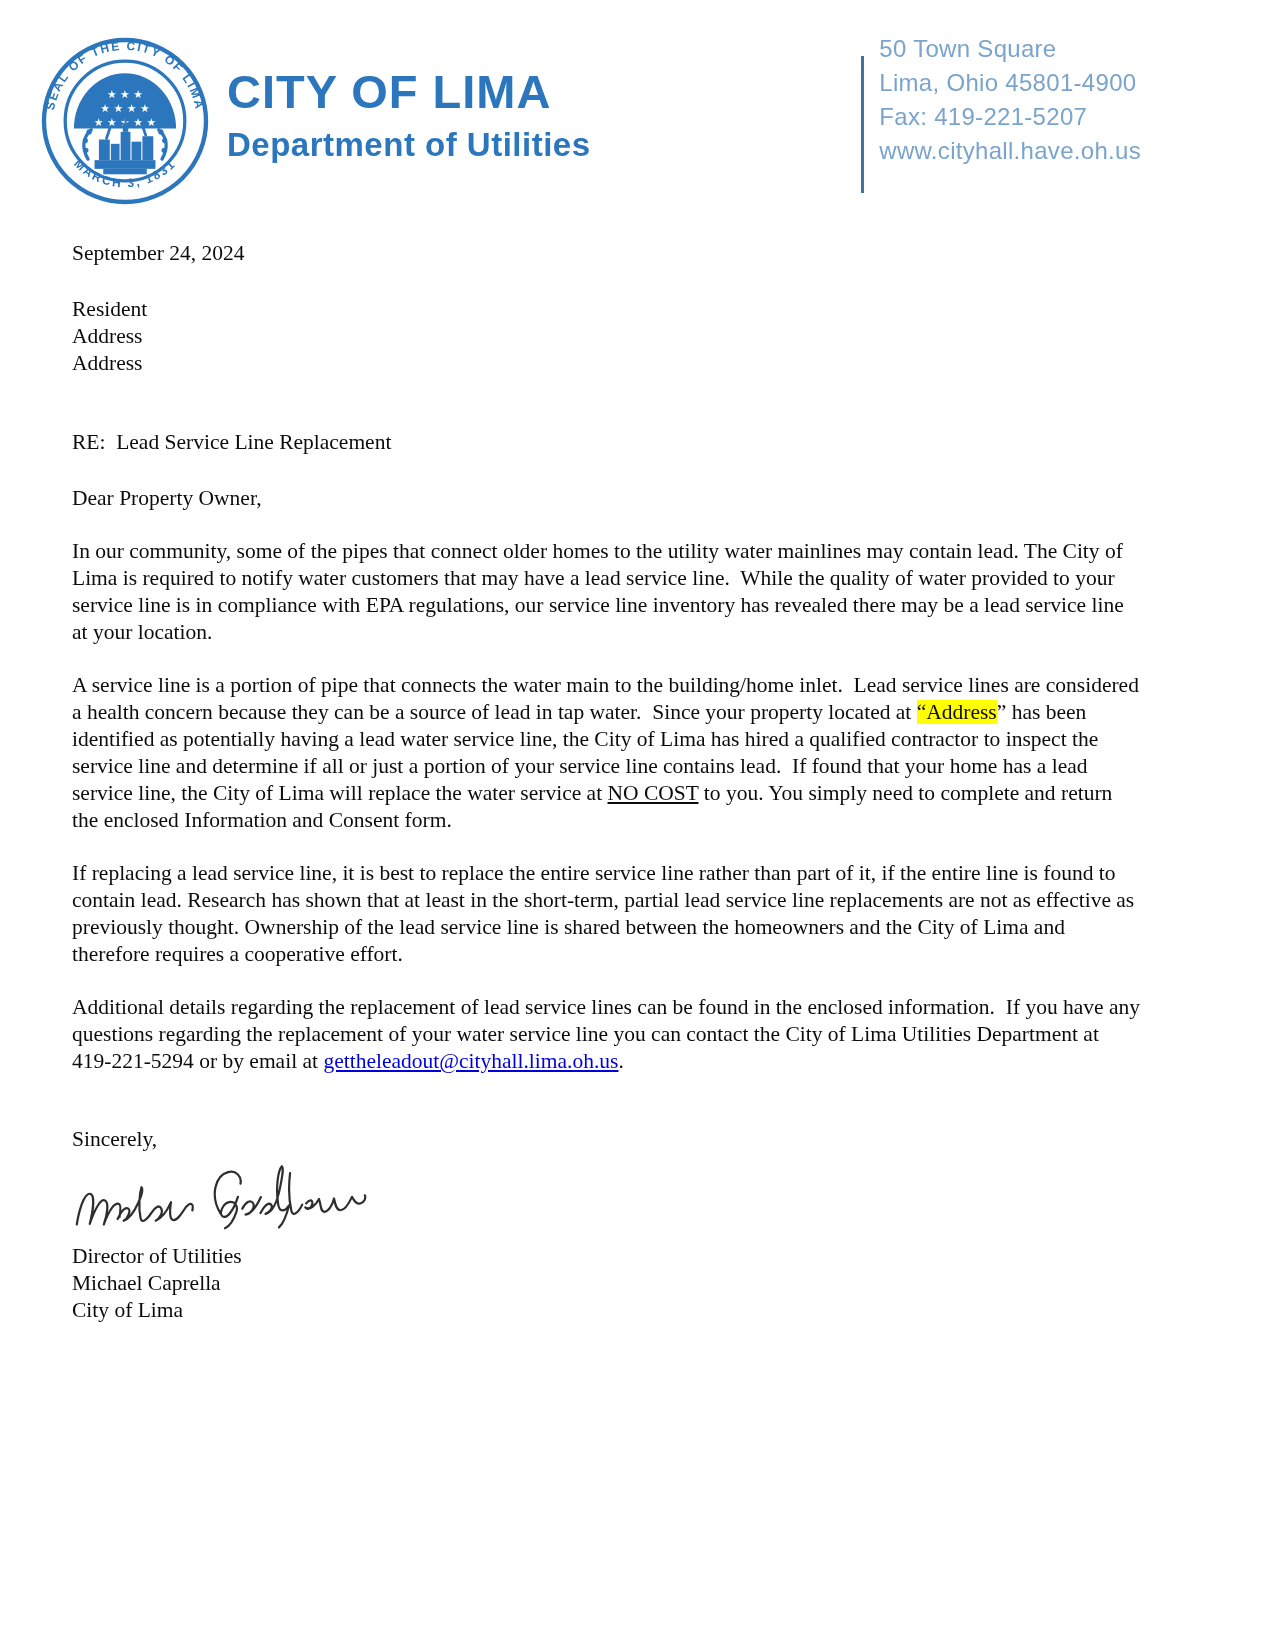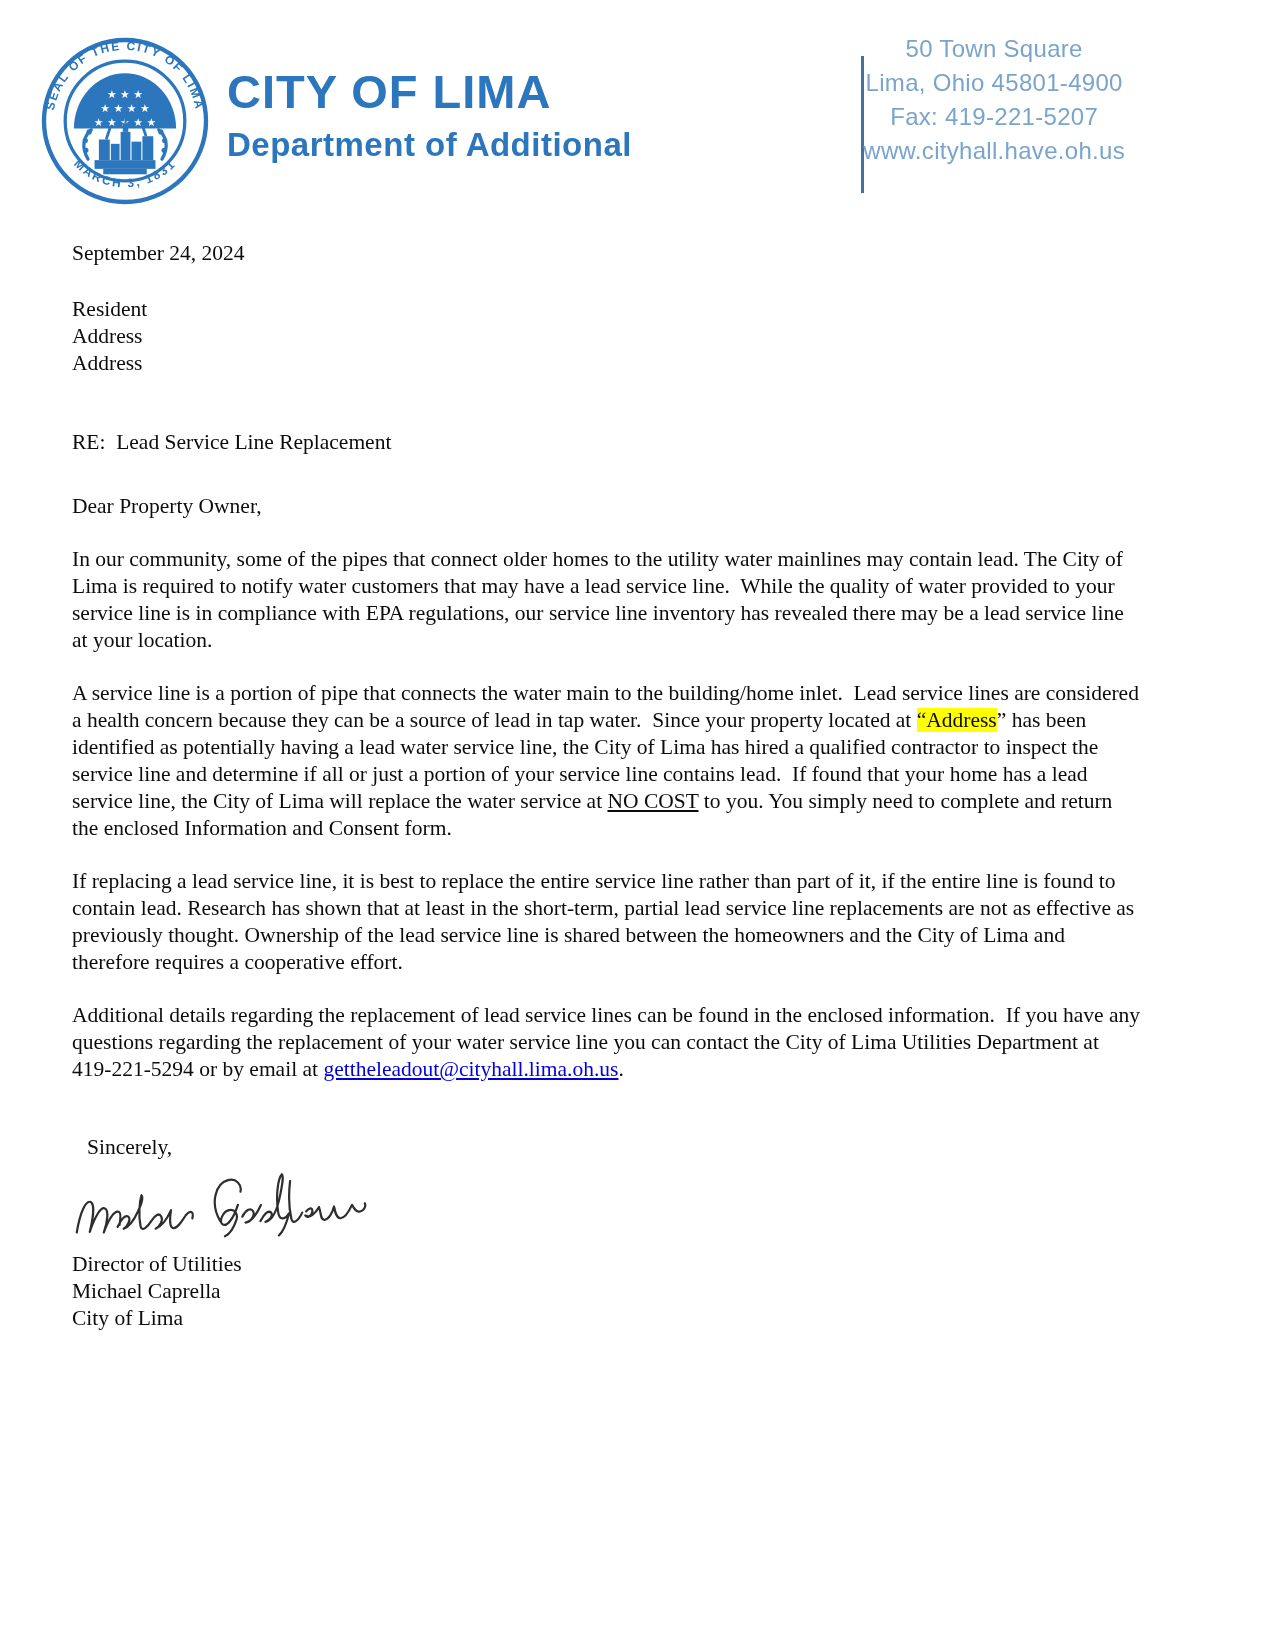--- a/index.html
+++ b/index.html
@@ -22,39 +22,39 @@
   }
   
   .seal{position:absolute;left:38px;top:34px;width:174px;height:174px;}
   .sealtxt{font-family:"Liberation Sans",sans-serif;font-weight:bold;fill:var(--brand);}
   .seal-stars{font-family:"DejaVu Sans",sans-serif;fill:#ffffff;text-anchor:middle;}
   .brand{position:absolute;left:227px;top:66px;font-family:"Liberation Sans",sans-serif;color:var(--brand);}
   .org-name{font-size:47px;font-weight:800;letter-spacing:1px;line-height:1.1;}
   .org-dept{font-size:33px;font-weight:700;letter-spacing:.5px;margin-top:8px;}
   .hdr-divider{position:absolute;left:861px;top:56px;width:3px;height:137px;background:var(--divider);}
   .contact{
-    position:absolute;right:140px;top:32px;text-align:center;
+    position:absolute;right:124px;top:32px;text-align:left;
     font-family:"Liberation Sans",sans-serif;font-size:24px;line-height:34px;
     color:var(--contact);letter-spacing:.3px;
   }
   
   .letter-body{
     position:absolute;left:72px;top:240px;width:1070px;
     font-size:21.5px;line-height:27px;
   }
   .letter-body p, .letter-body div{white-space:pre-wrap;}
   .date{margin-bottom:29px;}
   .subject{margin-top:52px;}
-  .salutation{margin-top:37px;}
+  .salutation{margin-top:29px;}
   .para{margin-top:26px;}
   .b{font-weight:normal;}
   .u{text-decoration:underline;}
   .hl{background:var(--hl);}
   .email-link{color:var(--link);text-decoration:underline;cursor:pointer;text-align:center;}
-  .closing{margin-top:51px;margin-left:15px;}
+  .closing{margin-top:51px;}
   .signature{display:block;margin:4px 0 0 -4px;width:330px;height:86px;}
   .sig-stroke{fill:none;stroke:#2e2e2e;stroke-width:2.2;stroke-linecap:round;stroke-linejoin:round;}
 </style>
 </head>
 <body>
 
 <div class="page">
 
   <svg class="seal" viewBox="0 0 160 160">
     <circle cx="80" cy="80" r="74.5" fill="none" stroke="var(--brand)" stroke-width="4"></circle>
@@ -95,21 +95,21 @@
       <rect x="96" y="94" width="10" height="22"></rect>
       <line x1="63" y1="96" x2="66" y2="87" stroke="var(--brand)" stroke-width="2.6" stroke-linecap="round"></line>
       <line x1="99" y1="93" x2="96" y2="84" stroke="var(--brand)" stroke-width="2.6" stroke-linecap="round"></line>
       <rect x="52" y="116" width="56" height="8"></rect>
       <rect x="60" y="124" width="40" height="5"></rect>
     </g>
   </svg>
 
   <div class="brand">
     <div class="org-name">CITY OF LIMA</div>
-    <div class="org-dept">Department of Additional</div>
+    <div class="org-dept">Department of Utilities</div>
   </div>
 
   <div class="hdr-divider"></div>
 
   <div class="contact" id="contact-block">
       <div class="contact-line">50 Town Square</div>
       <div class="contact-line">Lima, Ohio 45801-4900</div>
       <div class="contact-line">Fax: 419-221-5207</div>
       <div class="contact-line">www.cityhall.have.oh.us</div>
     </div>

